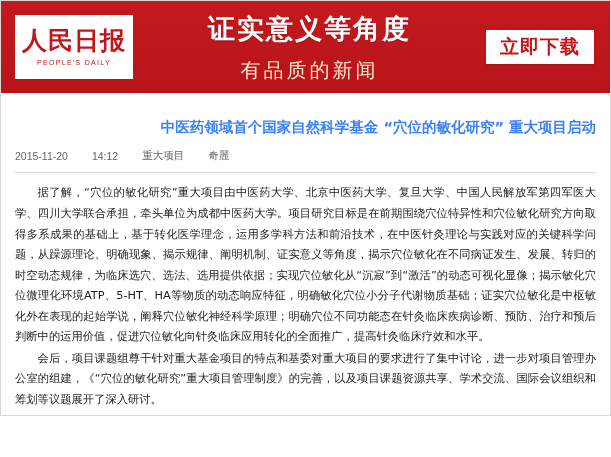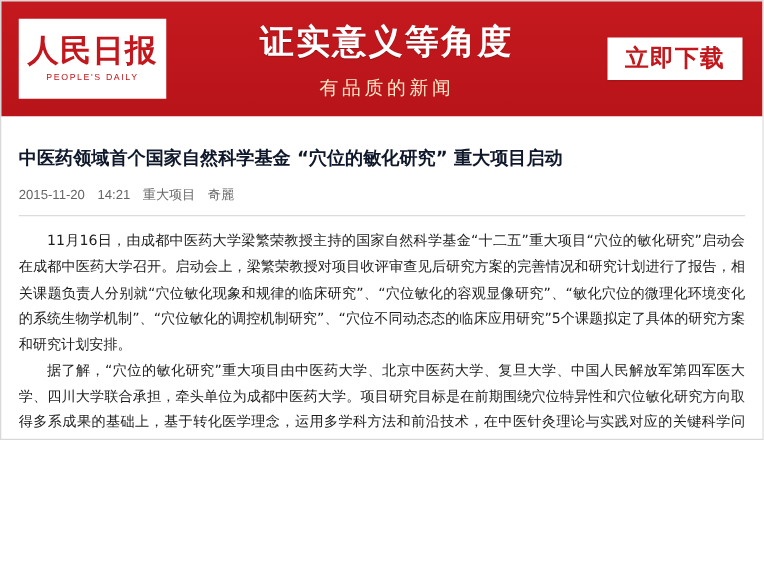--- a/index.html
+++ b/index.html
@@ -3,21 +3,21 @@
 <meta charset="utf-8">
 <style>
   * { box-sizing: border-box; }
   html, body {
     margin: 0; padding: 0;
     background: #ffffff;
     font-family: "Liberation Sans", sans-serif;
   }
   .page {
     width: 611px;
-    height: 352px;
+    height: 416px;
     position: relative;
     background: #ffffff;
     overflow: hidden;
     border: 1px solid #d8d8d8;
   }
 
   
   .banner {
     position: relative;
     height: 92px;
@@ -61,21 +61,21 @@
   .banner-title {
     color: #ffffff;
     font-size: 27px;
     font-weight: bold;
     letter-spacing: 2px;
     font-family: "DejaVu Serif", serif;
     text-shadow: 0 1px 1px rgba(0,0,0,0.2);
   }
   .banner-sub {
     color: #ffe9c9;
-    font-size: 15px;
+    font-size: 20px;
     letter-spacing: 3px;
     margin-top: 10px;
     font-family: "DejaVu Serif", serif;
   }
   .download-btn {
     flex: 0 0 auto;
     margin-right: 16px;
     background: #ffffff;
     color: #c2171c;
     font-size: 19px;
@@ -88,30 +88,31 @@
     box-shadow: 0 1px 2px rgba(0,0,0,0.18);
   }
 
   
   .article {
     padding: 14px 14px 0 14px;
   }
   .headline {
     font-size: 14.5px;
     font-weight: bold;
-    color: #0f172a;
+    color: #3b82f6;
     line-height: 1.5;
     font-family: "DejaVu Sans", sans-serif;
+    text-align: right;
   }
   .meta-row {
     margin-top: 11px;
     font-size: 10.5px;
     color: #666666;
     display: flex;
-    gap: 10px;
+    gap: 24px;
     align-items: center;
   }
   .divider {
     margin-top: 9px;
     border-top: 1px solid #dcdcdc;
     height: 0;
   }
   .body {
     margin-top: 10px;
     font-size: 11.3px;
@@ -140,27 +141,26 @@
       <div class="banner-sub">有品质的新闻</div>
     </div>
     <button class="download-btn">立即下载</button>
   </div>
 
   <div class="article">
     <h1 class="headline">中医药领域首个国家自然科学基金 “穴位的敏化研究” 重大项目启动</h1>
 
     <div class="meta-row">
       <span>2015-11-20</span>
-      <span>14:21</span>
+      <span>14:12</span>
       <span>重大项目</span>
       <span>奇麗</span>
     </div>
 
     <div class="divider"></div>
 
     <div class="body">
-      <p>11月16日，由成都中医药大学梁繁荣教授主持的国家自然科学基金“十二五”重大项目“穴位的敏化研究”启动会在成都中医药大学召开。启动会上，梁繁荣教授对项目收评审查见后研究方案的完善情况和研究计划进行了报告，相关课题负责人分别就“穴位敏化现象和规律的临床研究”、“穴位敏化的容观显像研究”、“敏化穴位的微理化环境变化的系统生物学机制”、“穴位敏化的调控机制研究”、“穴位不同动态态的临床应用研究”5个课题拟定了具体的研究方案和研究计划安排。</p>
       <p>据了解，“穴位的敏化研究”重大项目由中医药大学、北京中医药大学、复旦大学、中国人民解放军第四军医大学、四川大学联合承担，牵头单位为成都中医药大学。项目研究目标是在前期围绕穴位特异性和穴位敏化研究方向取得多系成果的基础上，基于转化医学理念，运用多学科方法和前沿技术，在中医针灸理论与实践对应的关键科学问题，从躁源理论、明确现象、揭示规律、阐明机制、证实意义等角度，揭示穴位敏化在不同病证发生、发展、转归的时空动态规律，为临床选穴、选法、选用提供依据；实现穴位敏化从“沉寂”到“激活”的动态可视化显像；揭示敏化穴位微理化环境ATP、5-HT、HA等物质的动态响应特征，明确敏化穴位小分子代谢物质基础；证实穴位敏化是中枢敏化外在表现的起始学说，阐释穴位敏化神经科学原理；明确穴位不同功能态在针灸临床疾病诊断、预防、治疗和预后判断中的运用价值，促进穴位敏化向针灸临床应用转化的全面推广，提高针灸临床疗效和水平。</p>
       <p>会后，项目课题组尊干针对重大基金项目的特点和基委对重大项目的要求进行了集中讨论，进一步对项目管理办公室的组建，《“穴位的敏化研究”重大项目管理制度》的完善，以及项目课题资源共享、学术交流、国际会议组织和筹划等议题展开了深入研讨。</p>
     </div>
   </div>
 
 </div>
 
 </body></html>

